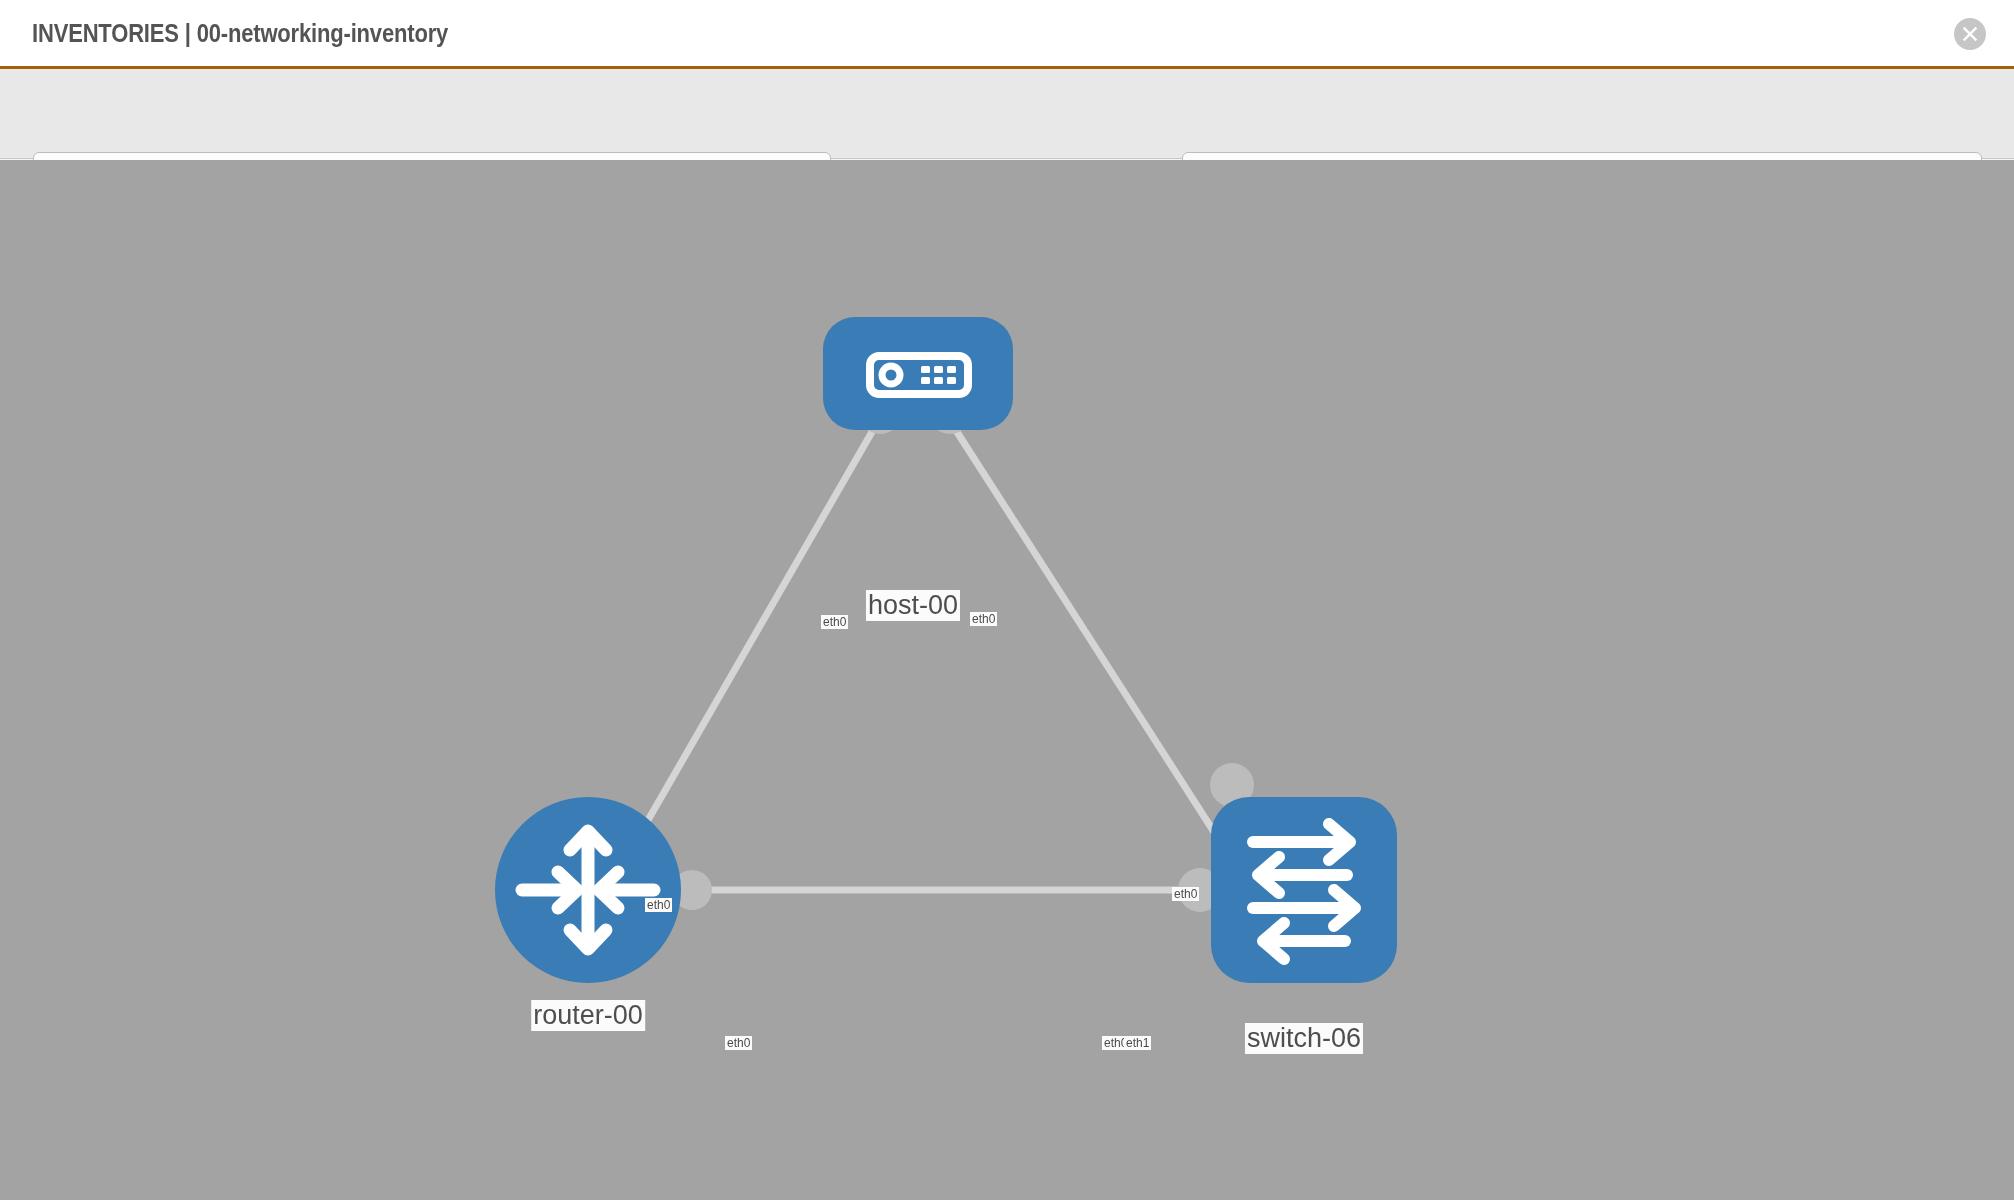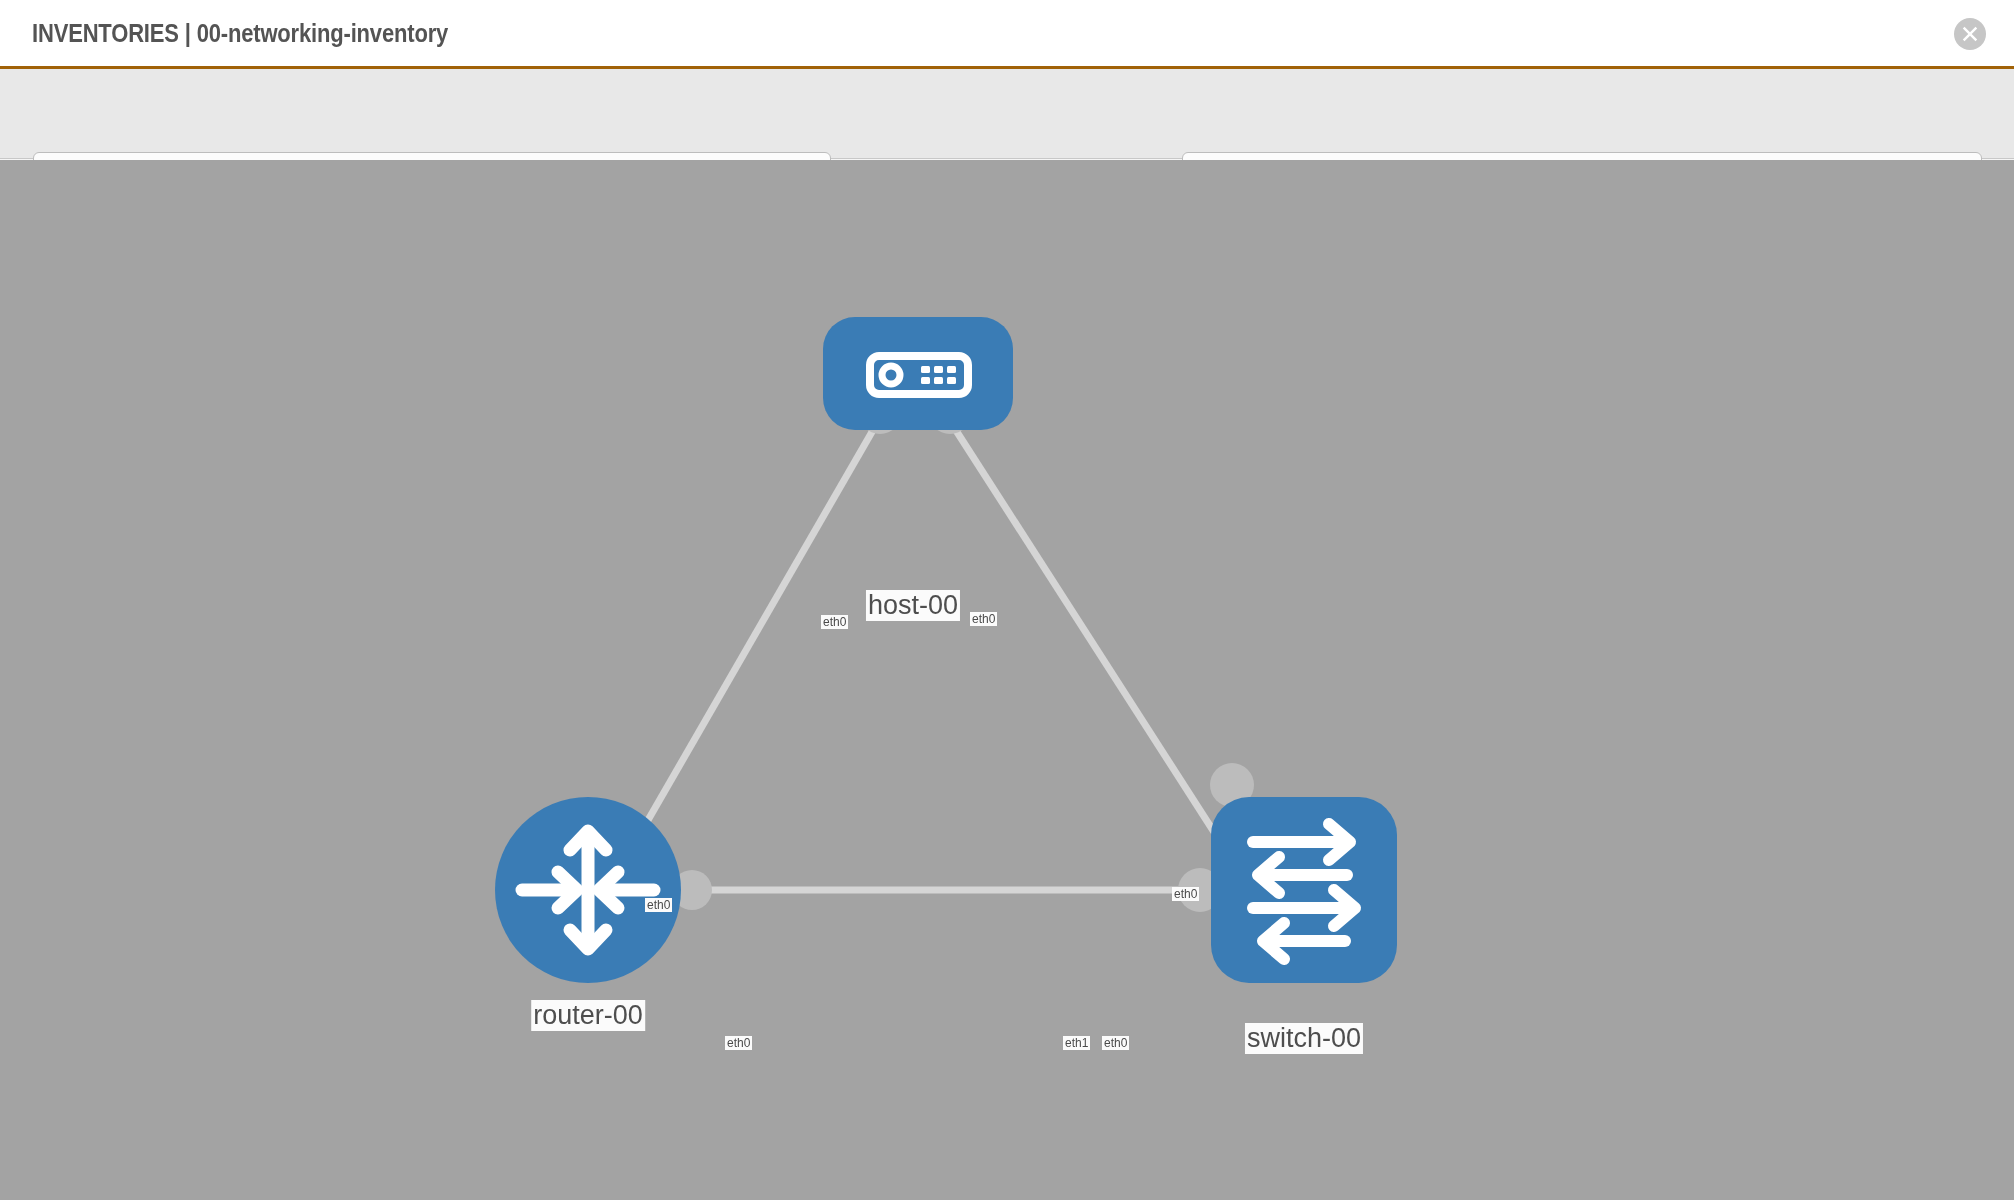--- a/index.html
+++ b/index.html
@@ -246,23 +246,23 @@
         <polyline points="1334,730 1355,748 1334,766"></polyline>
 
         <line x1="1345" y1="781" x2="1268" y2="781"></line>
         <polyline points="1284,763 1263,781 1284,799"></polyline>
       </g>
     </g>
   </svg>
 
   <div class="node-label" style="left:913px; top:430px;">host-00</div>
   <div class="node-label" style="left:588px; top:840px;">router-00</div>
-  <div class="node-label" style="left:1304px; top:863px;">switch-00</div>
+  <div class="node-label" style="left:1304px; top:863px;">switch-06</div>
 
   <div class="iface-label" style="left:821px; top:455px;">eth0</div>
   <div class="iface-label" style="left:970px; top:452px;">eth0</div>
   <div class="iface-label" style="left:645px; top:738px;">eth0</div>
   <div class="iface-label" style="left:1172px; top:727px;">eth0</div>
   <div class="iface-label" style="left:725px; top:876px;">eth0</div>
   <div class="iface-label" style="left:1102px; top:876px;">eth0</div>
-  <div class="iface-label" style="left:1063px; top:876px;">eth1</div>
+  <div class="iface-label" style="left:1124px; top:876px;">eth1</div>
 
 </div>
 
 </body></html>

